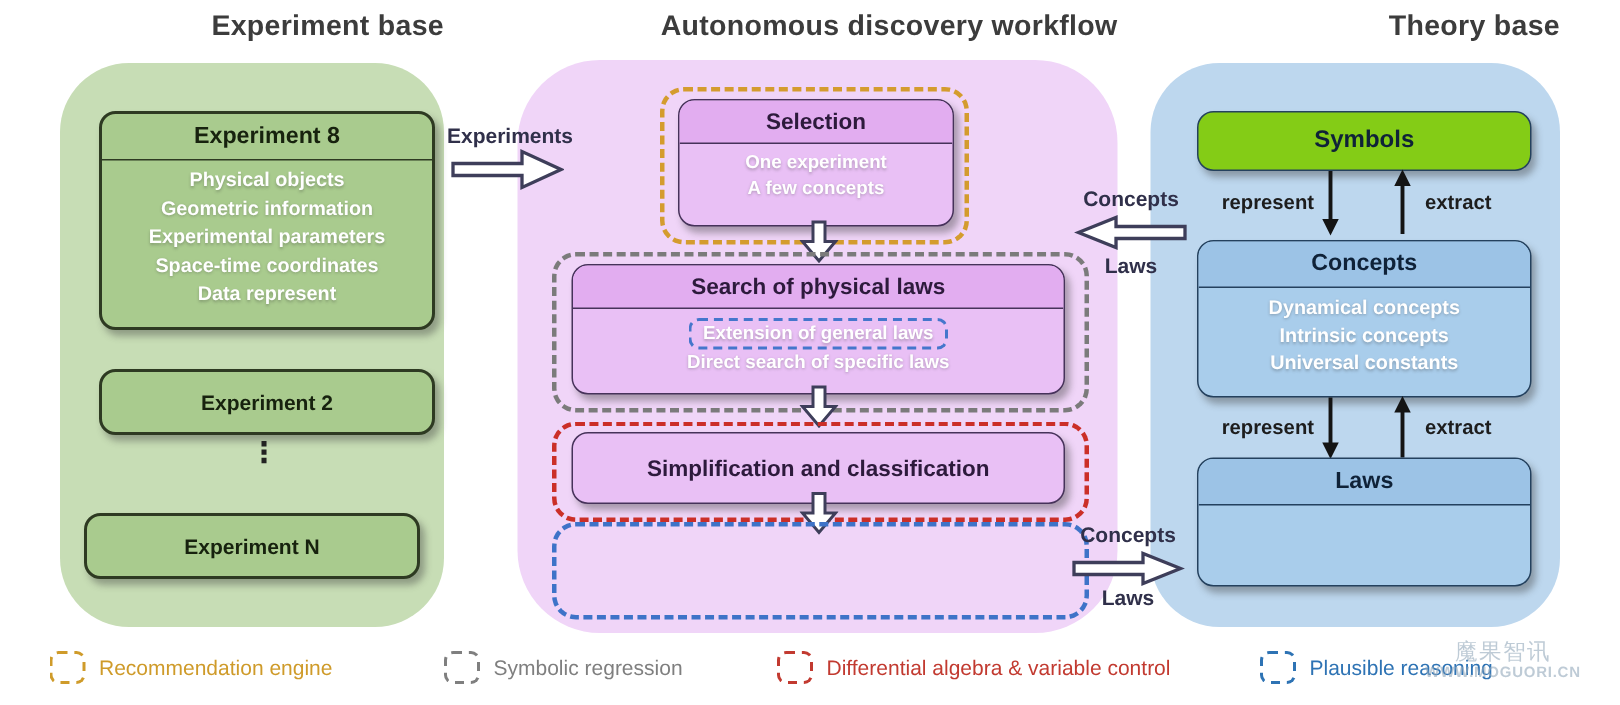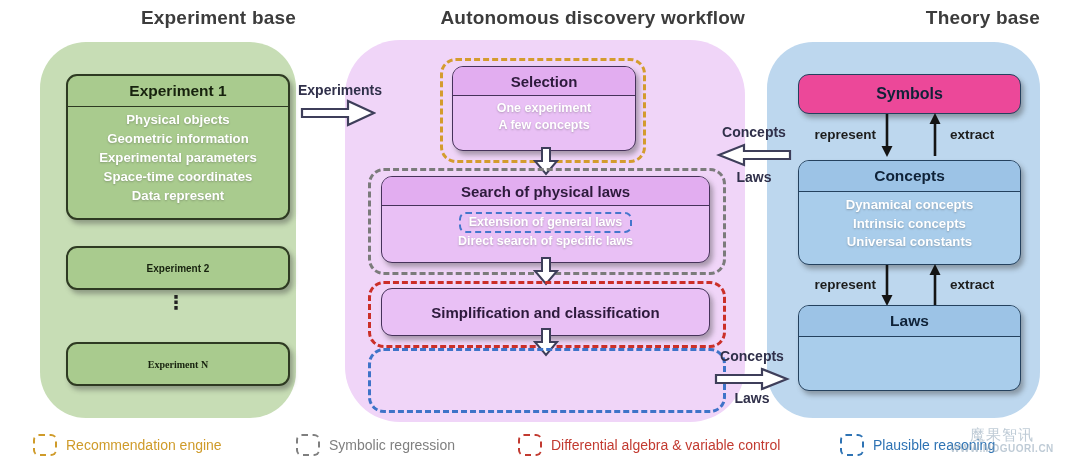--- a/index.html
+++ b/index.html
@@ -21,21 +21,21 @@
   .g-box { border:2px solid #2e3a22;  background:#a9cb8e; }
   .pu-box{ border:1.8px solid #46325a; background:#e9c0f5; }
   .b-box { border:1.8px solid #24415e; background:#a9cdeb; }
 
   .box-head { font-weight:600; text-align:center; display:flex; align-items:center; justify-content:center; }
   .g-head  { color:#17220e; border-bottom:1.7px solid #2e3a22; font-size:15.5px; height:30px; }
   .pu-head { color:#2d1a3c; border-bottom:1.5px solid #46325a; background:#e2adf0; font-size:15px; height:28px; }
   .b-head  { color:#0f2238; border-bottom:1.5px solid #24415e; background:#9cc3e6; font-size:15.5px; height:30px; }
 
   .single { display:flex; align-items:center; justify-content:center; font-weight:600; }
-  .g-single  { color:#17220e; font-size:10px; }
+  .g-single  { color:#17220e; font-size:14px; }
   .pu-single { color:#2d1a3c; font-size:15px; }
   .b-single  { color:#0f2238; font-size:16px; }
 
   .white-line { color:#ffffff; font-weight:700; text-align:center;
                 text-shadow:0 1px 2px rgba(50,50,50,.30); }
   .g-body  { padding-top:3px; }
   .g-body .white-line  { font-size:13.2px; line-height:19px; }
   .pu-body { padding-top:4px; text-align:center; }
   .pu-body .white-line { font-size:12.5px; line-height:17px; }
   .b-body  { padding-top:4px; }
@@ -67,33 +67,33 @@
 
   <div class="col-title t-left">Experiment base</div>
   <div class="col-title t-mid">Autonomous discovery workflow</div>
   <div class="col-title t-right">Theory base</div>
 
   <div class="panel p-green" style="background-color: rgb(199, 221, 181);"></div>
   <div class="panel p-pink" style="background-color: rgb(240, 213, 248);"></div>
   <div class="panel p-blue" style="background-color: rgb(189, 215, 238);"></div>
 
   <div class="box g-box" style="left:66px; top:74px; width:220px; height:142px;">
-    <div class="box-head g-head">Experiment 1</div>
+    <div class="box-head g-head">Experiment 8</div>
     <div class="g-body">
       <div class="white-line">Physical objects</div>
       <div class="white-line">Geometric information</div>
       <div class="white-line">Experimental parameters</div>
       <div class="white-line">Space-time coordinates</div>
       <div class="white-line">Data represent</div>
     </div>
   </div>
 
   <div class="box g-box single g-single" style="left:66px; top:246px; width:220px; height:40px;">Experiment 2</div>
   <div class="dots" style="left:146px; top:297px; width:60px;">⋮</div>
-  <div class="box g-box single g-single" style="left:66px; top:342px; width:220px; height:40px;font-family:Liberation Serif, serif;">Experiment N</div>
+  <div class="box g-box single g-single" style="left:56px; top:342px; width:220px; height:40px;">Experiment N</div>
 
   <div class="flow-label" style="left:292px; top:82px; width:96px;">Experiments</div>
   <div class="arrow" style="left:300px; top:98px;">
     <svg width="76" height="30" viewBox="0 0 76 30">
         <path d="M2 11 H48 V3 L74 15 L48 27 V19 H2 Z" fill="#ffffff" stroke="#3e3e5a" stroke-width="2.2"></path>
       </svg>
   </div>
 
   <div class="dash-wrap" style="left: 440px; top: 58px; width: 200px; height: 99px; border-color: rgb(212, 156, 46);"></div>
   <div class="box pu-box" style="left:452px; top:66px; width:182px; height:83px;">
@@ -145,21 +145,21 @@
   <div class="flow-label" style="left:712px; top:169px; width:84px;">Laws</div>
 
   <div class="flow-label" style="left:710px; top:348px; width:84px;">Concepts</div>
   <div class="arrow" style="left:714px; top:366px;">
     <svg width="76" height="26" viewBox="0 0 76 26">
         <path d="M2 9 H48 V3 L73 13 L48 23 V17 H2 Z" fill="#ffffff" stroke="#3e3e5a" stroke-width="2.2"></path>
       </svg>
   </div>
   <div class="flow-label" style="left:710px; top:390px; width:84px;">Laws</div>
 
-  <div class="box b-box single b-single" style="left:798px; top:74px; width:221px; height:38px; background:#ec4899;">Symbols</div>
+  <div class="box b-box single b-single" style="left:798px; top:74px; width:221px; height:38px; background:#84cc16;">Symbols</div>
 
   <div class="edge-label" style="left:792px; top:127px; width:84px; text-align:right;">represent</div>
   <div class="arrow" style="left:880px; top:112px;">
     <svg width="14" height="46" viewBox="0 0 14 46">
         <line x1="7" y1="2" x2="7" y2="35" stroke="#141414" stroke-width="2.6"></line>
         <path d="M7 45 L1.5 34 H12.5 Z" fill="#141414"></path>
       </svg>
   </div>
   <div class="arrow" style="left:928px; top:112px;">
     <svg width="14" height="46" viewBox="0 0 14 46">

